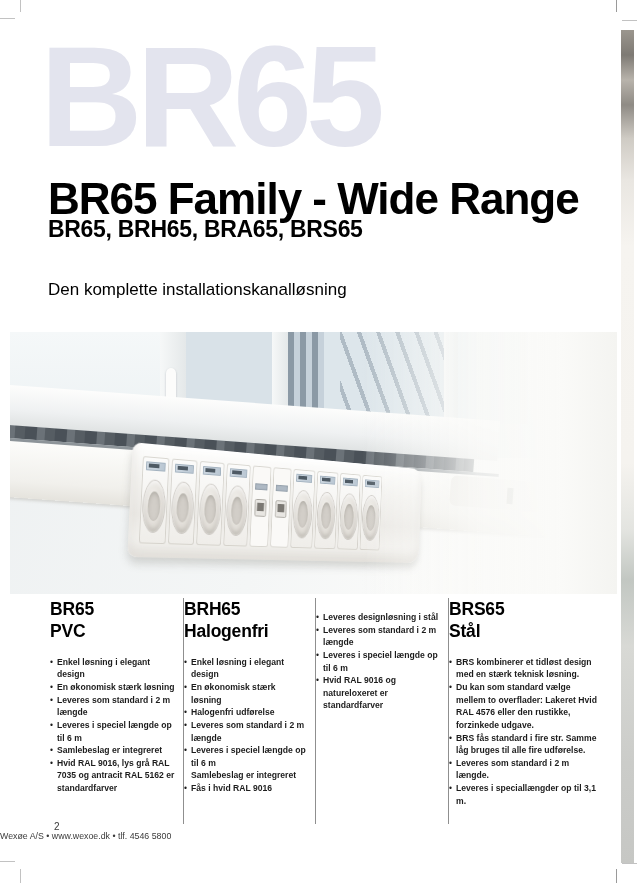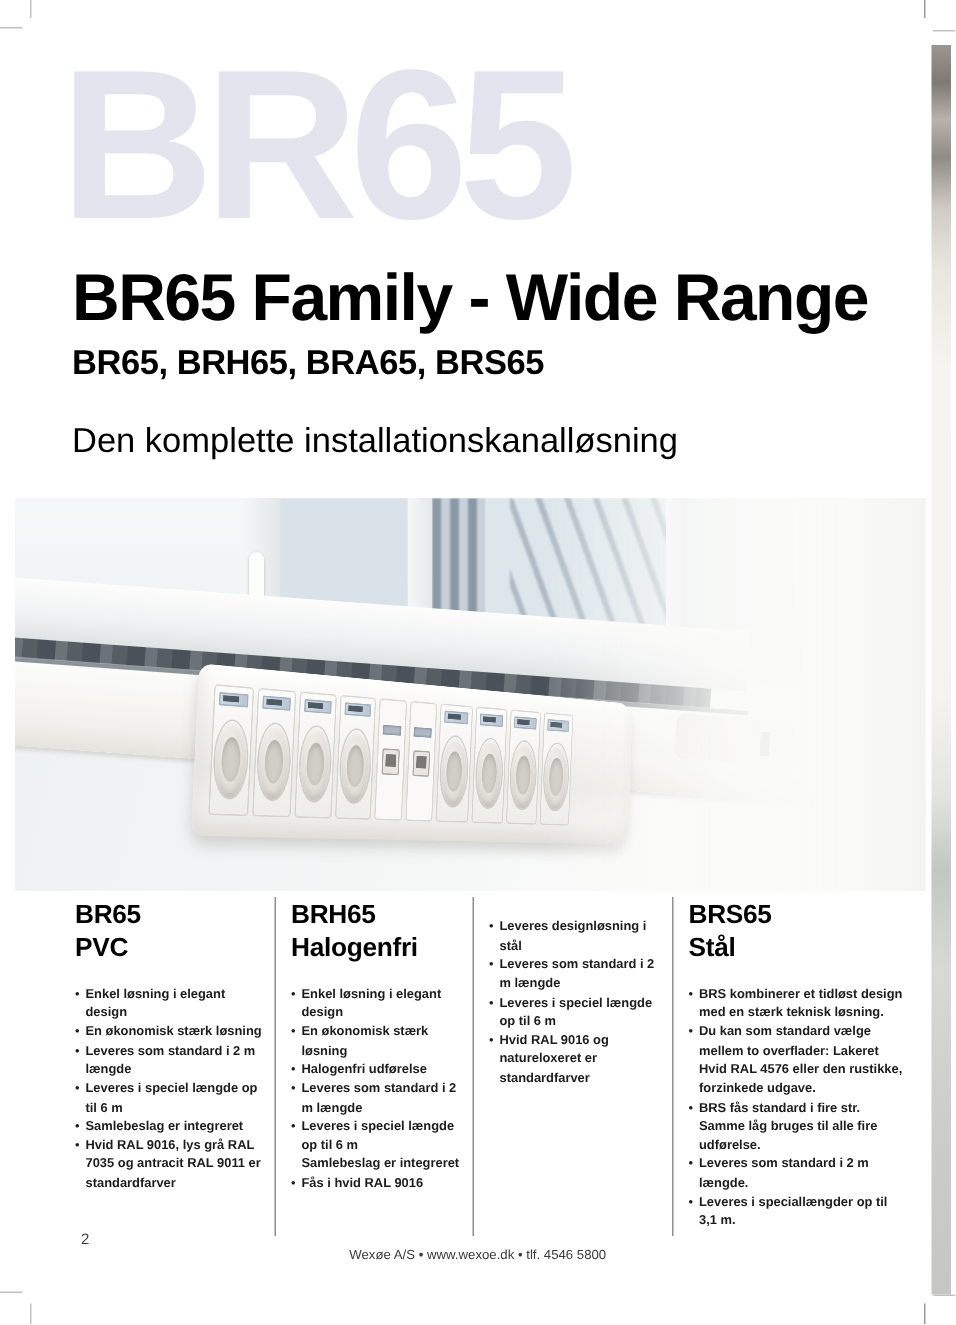--- a/index.html
+++ b/index.html
@@ -21,25 +21,25 @@
   
   .watermark{
     position:absolute;left:40px;top:26px;font-size:142px;font-weight:bold;
     letter-spacing:-6px;color:#e3e4ee;line-height:1;
   }
   .title{
     position:absolute;left:48px;top:176px;font-size:44px;font-weight:bold;
     letter-spacing:-1px;line-height:1.05;
   }
   .subtitle{
-    position:absolute;left:48px;top:228px;font-size:23px;font-weight:bold;
+    position:absolute;left:48px;top:216px;font-size:23px;font-weight:bold;
     letter-spacing:-0.3px;
   }
   .tagline{
-    position:absolute;left:48px;top:280px;font-size:23px;font-weight:normal;
+    position:absolute;left:48px;top:280px;font-size:17px;font-weight:normal;
   }
   
   .photo{
     position:absolute;left:10px;top:332px;width:607px;height:262px;overflow:hidden;
     background:linear-gradient(105deg,#eef1f2 0%,#f4f6f6 45%,#fbfbfa 75%,#fbfaf8 100%);
   }
   .photo .sky{position:absolute;left:0;top:0;width:100%;height:48%;
     background:linear-gradient(180deg,#f5f8f9 0%,#eaf0f2 100%);}
   .photo .glass{position:absolute;filter:blur(0.6px);}
   .g1{left:176px;top:0;width:86px;height:112px;background:#d9e2e8;}
@@ -100,29 +100,29 @@
       transform:rotate(4.5deg);
       background:linear-gradient(90deg,rgba(231,229,224,0.9),rgba(246,245,242,0.15));}
   .notch{position:absolute;left:497px;top:156px;width:6px;height:16px;background:#9a9c98;
       transform:rotate(4deg);}
   .right-wash{position:absolute;right:0;top:0;bottom:0;width:42%;
       background:linear-gradient(90deg,rgba(250,250,248,0) 0%,rgba(250,250,248,0.85) 45%,#fafaf8 78%,#f4f4f1 100%);}
   
   .cols{position:absolute;left:50px;top:598px;width:560px;height:226px;
       display:grid;grid-template-columns:133px 132px 133px 162px;}
   .col{padding-right:8px;}
-  .col+.col{border-left:1px solid #8f8f8f;padding-left:10px;}
+  .col+.col{border-left:1px solid #8f8f8f;}
   .col-head{font-size:17.5px;font-weight:bold;line-height:1.28;letter-spacing:-0.2px;}
   .bullets{margin-top:13px;font-size:8.6px;line-height:1.47;color:#1c1c1c;}
   .li{display:flex;}
   .li .b{flex:none;width:7px;}
   .li span:last-child{flex:1;font-weight:bold;}
   
   .pagenum{position:absolute;left:54px;top:821px;font-size:10px;color:#3a3a3a;}
-  .footerline{position:absolute;left:0;top:831px;width:637px;text-align:center;
+  .footerline{position:absolute;left:0;top:831px;width:637px;text-align:left;
       font-size:8.8px;color:#3a3a3a;}
 </style>
 </head>
 <body>
 
 <div class="page">
 
   <div class="crop light" style="left:20px;top:0;width:1px;height:12px"></div>
   <div class="crop light" style="left:0;top:18px;width:15px;height:1px"></div>
   <div class="crop" style="left:616px;top:0;width:1px;height:12px"></div>
@@ -225,21 +225,21 @@
           <div class="li">
             <span class="b">•</span>
             <span>Leveres i speciel længde op til 6 m</span>
           </div>
           <div class="li">
             <span class="b">•</span>
             <span>Samlebeslag er integreret</span>
           </div>
           <div class="li">
             <span class="b">•</span>
-            <span>Hvid RAL 9016, lys grå RAL 7035 og antracit RAL 9011 er standardfarver</span>
+            <span>Hvid RAL 9016, lys grå RAL 7035 og antracit RAL 5162 er standardfarver</span>
           </div>
         </div>
     </div>
     <div class="col">
       <div class="col-head">
         <div>BRH65</div>
         <div>Halogenfri</div>
       </div>
       <div class="bullets">
           <div class="li">

